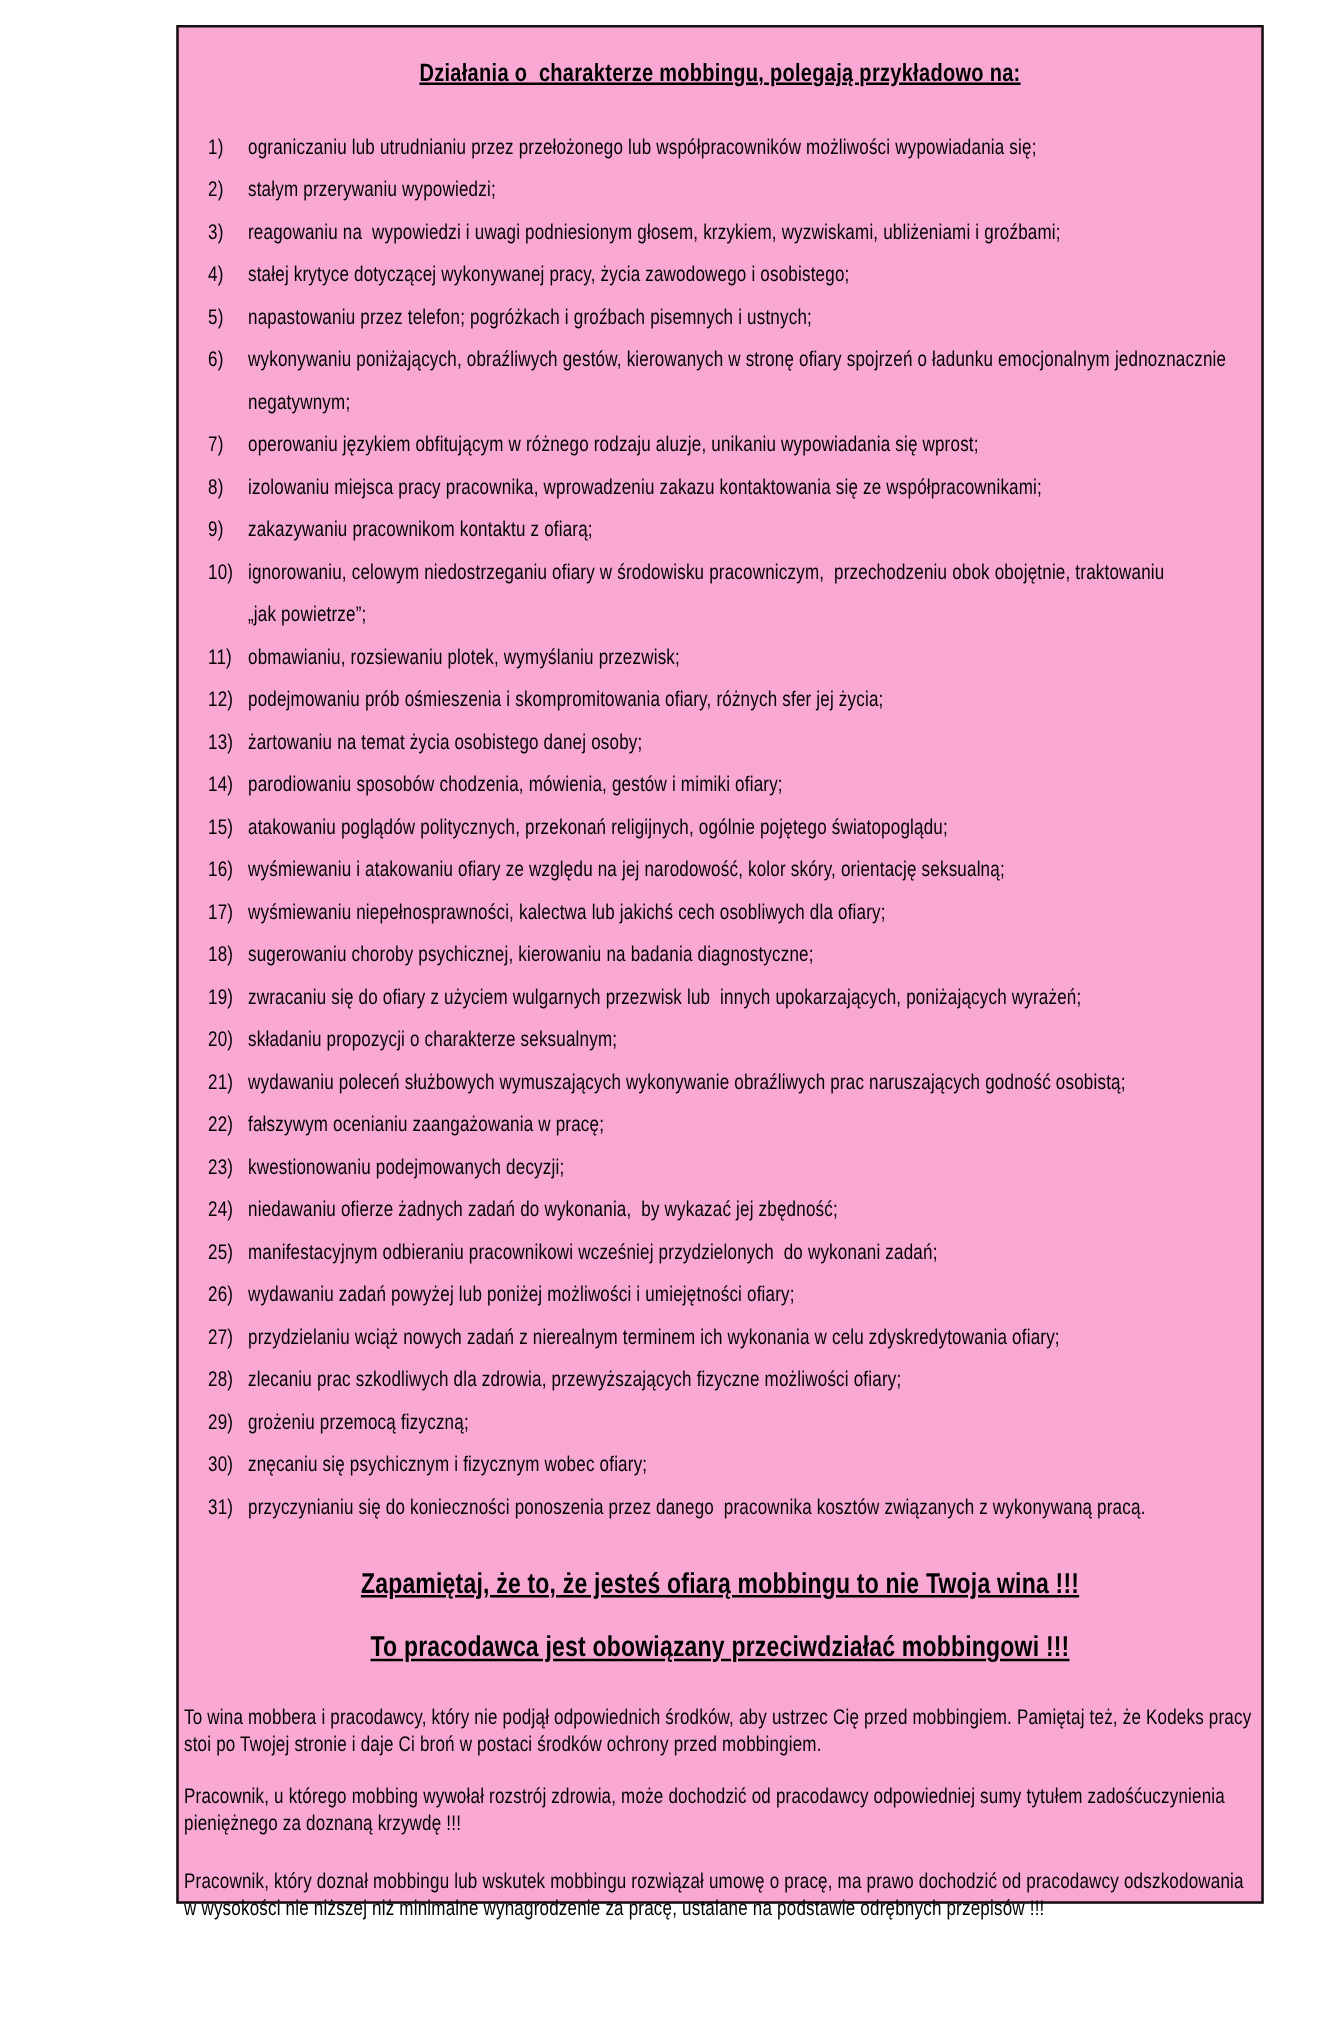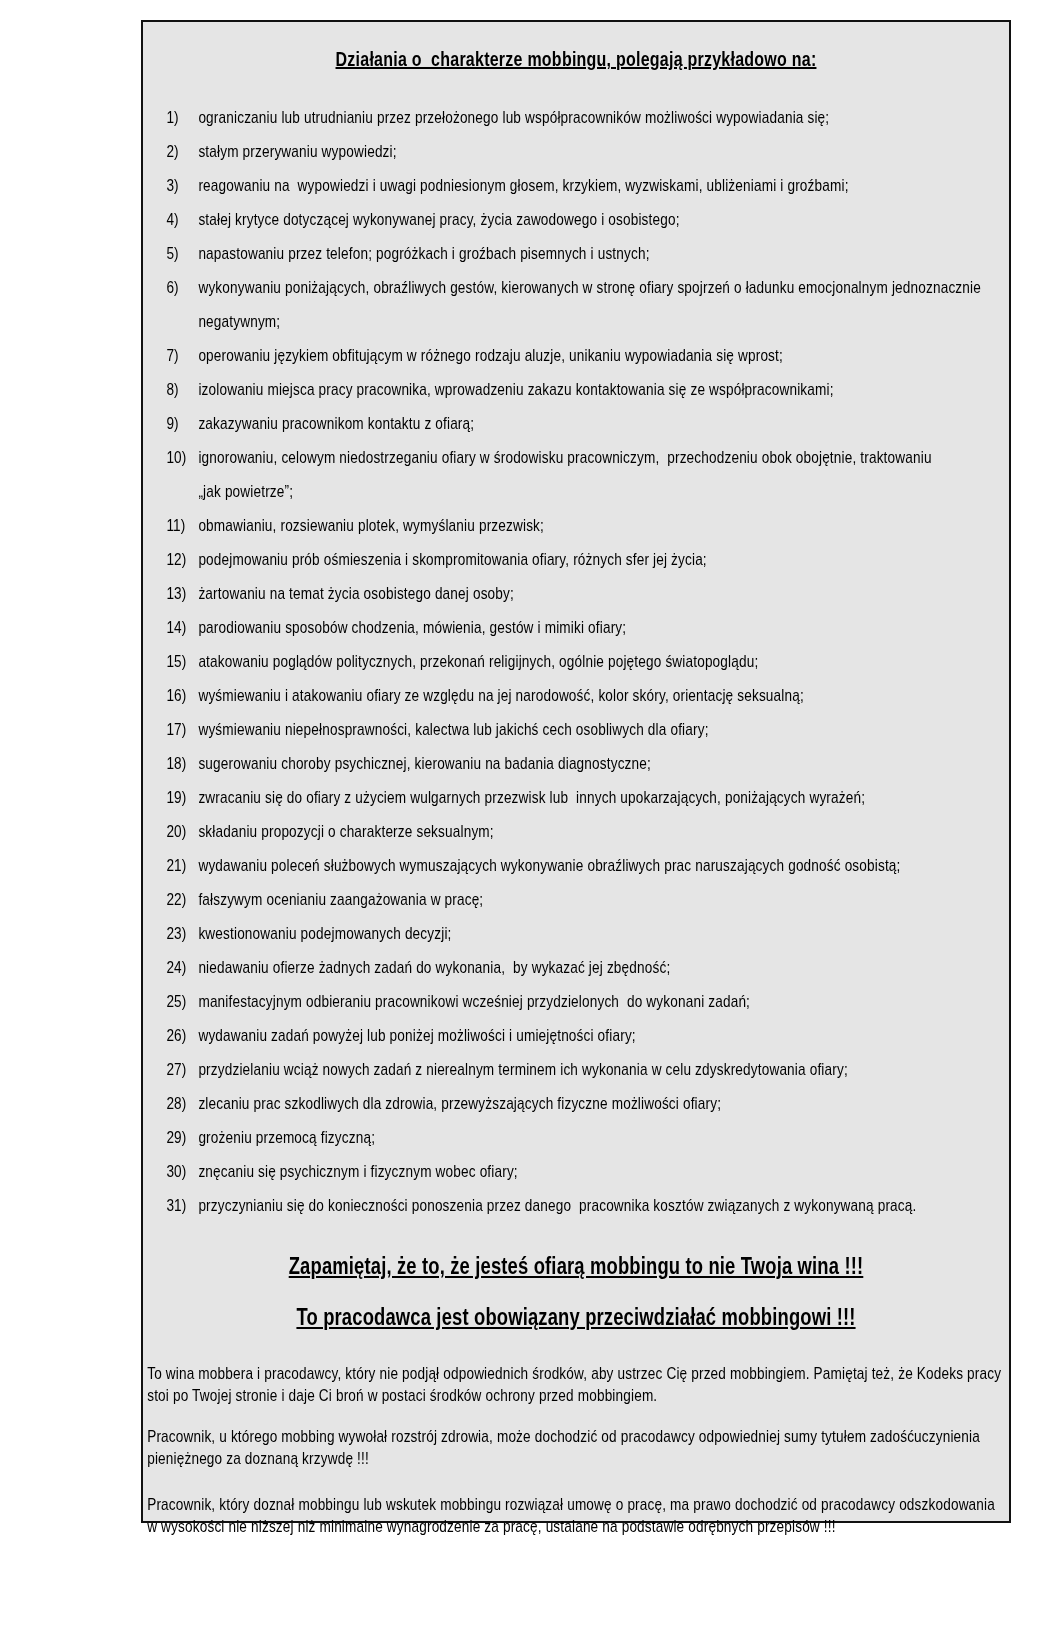--- a/index.html
+++ b/index.html
@@ -16,21 +16,21 @@
     overflow: hidden;
   }
   .sheet {
     position: absolute;
     left: 141px;
     top: 20px;
     width: 870px;
     height: 1503px;
     border: 2px solid #111111;
     box-sizing: border-box;
-    background: #e5e5e5;
+    background: #f9a8d4;
   }
   
   .content {
     position: absolute;
     left: 1px;
     top: 0;
     width: 1080px;
     transform: scaleX(0.8);
     transform-origin: 0 0;
   }

